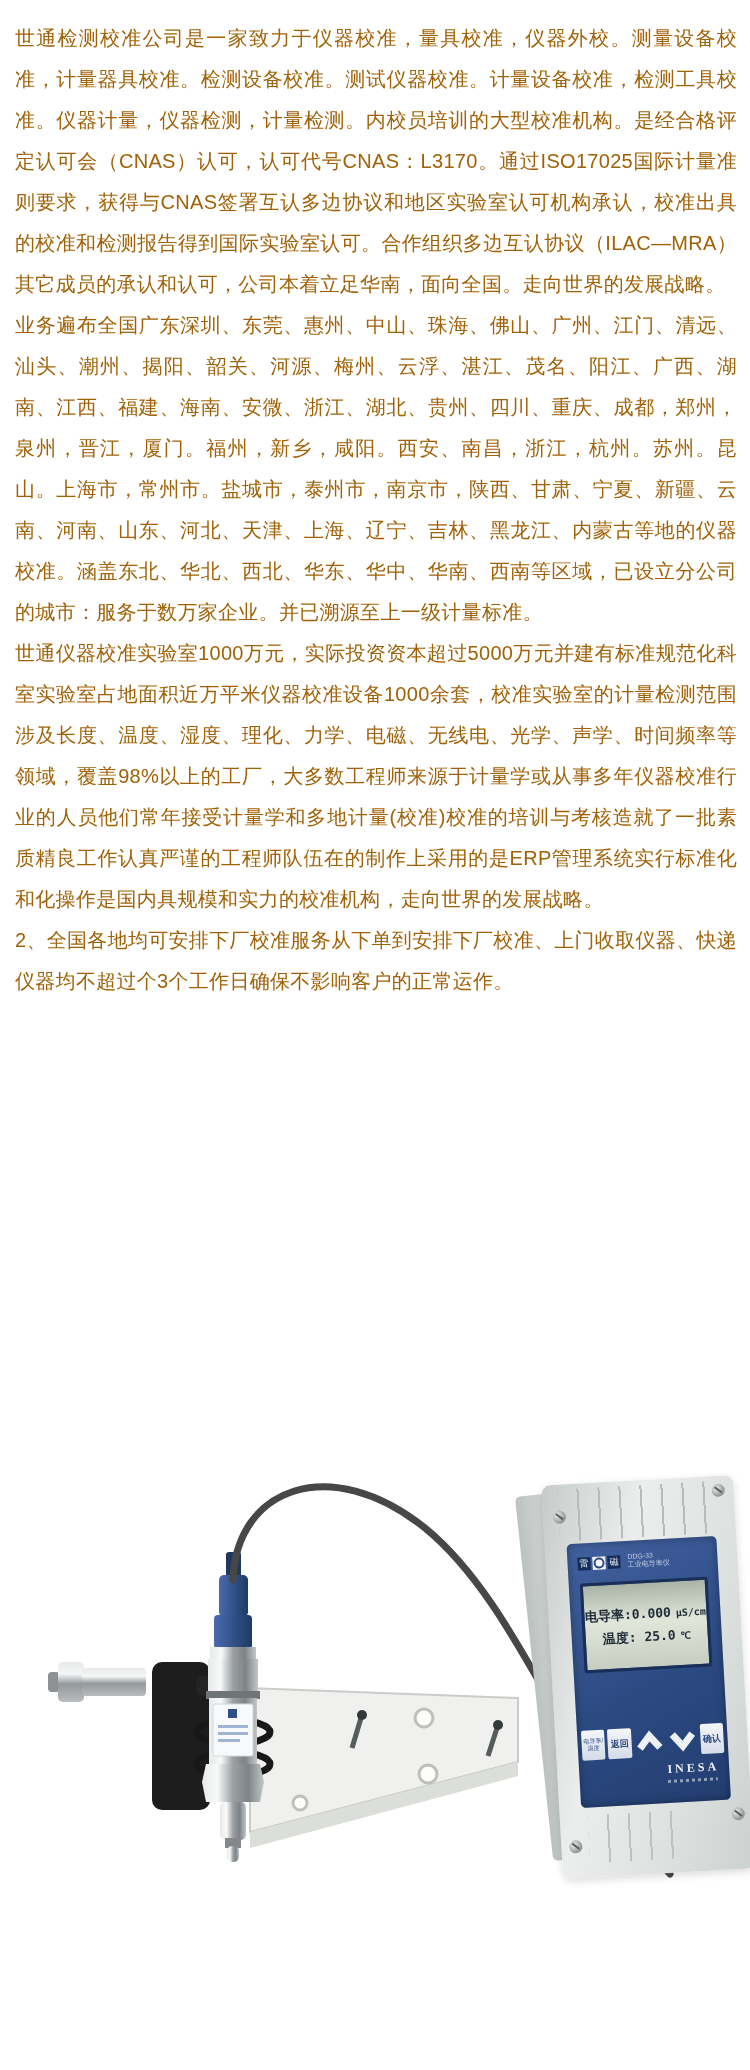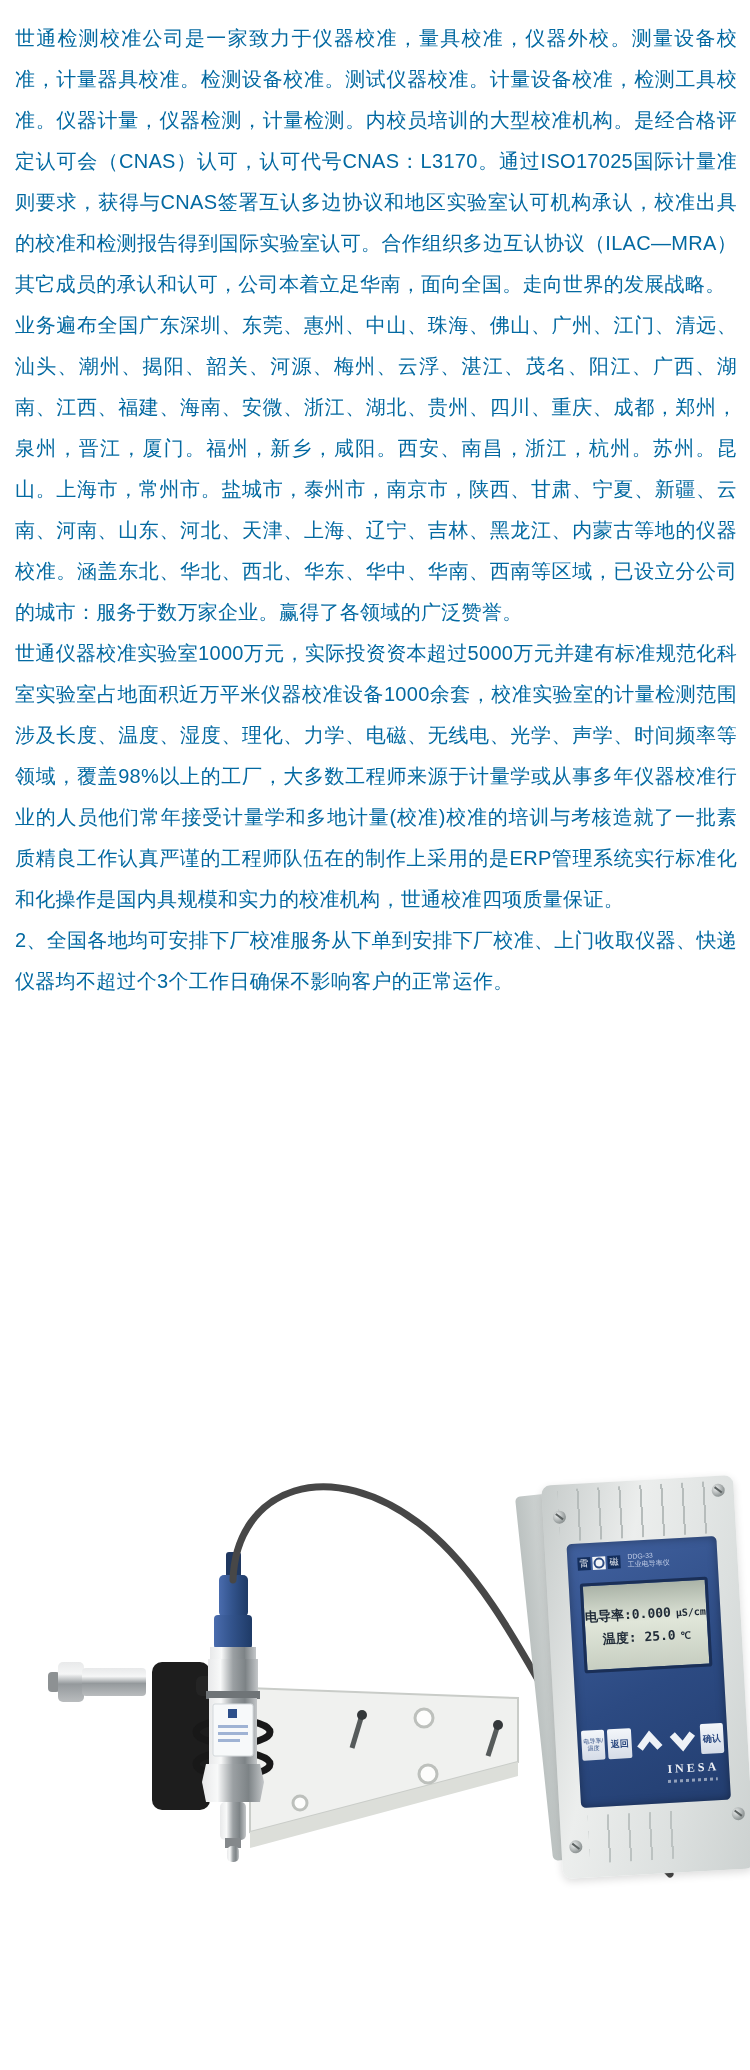--- a/index.html
+++ b/index.html
@@ -6,21 +6,21 @@
   body{
     position:relative;
     width:750px;height:2070px;
     background:#ffffff;
     font-family:"Liberation Sans","DejaVu Sans",sans-serif;
     overflow:hidden;
   }
   
   .article{
     position:absolute;top:18px;left:15px;width:722px;
-    font-size:20px;line-height:41px;color:#0369a1;
+    font-size:20px;line-height:41px;color:#a16207;
     text-align:justify;letter-spacing:0.3px;
   }
   .article p{margin:0;}
 
   
   .photo{position:absolute;top:1430px;left:0;width:750px;height:500px;}
   .photo-svg{position:absolute;left:0;top:0;}
 
   
   .ctrl-side{
@@ -98,22 +98,22 @@
   .maker-sub{
     position:absolute;right:12px;top:241px;width:50px;height:3px;
     background:repeating-linear-gradient(90deg,rgba(255,255,255,.5) 0 3px,transparent 3px 6px);
   }
 </style>
 </head>
 <body>
 
 <div class="article">
   <p>世通检测校准公司是一家致力于仪器校准，量具校准，仪器外校。测量设备校准，计量器具校准。检测设备校准。测试仪器校准。计量设备校准，检测工具校准。仪器计量，仪器检测，计量检测。内校员培训的大型校准机构。是经合格评定认可会（CNAS）认可，认可代号CNAS：L3170。通过ISO17025国际计量准则要求，获得与CNAS签署互认多边协议和地区实验室认可机构承认，校准出具的校准和检测报告得到国际实验室认可。合作组织多边互认协议（ILAC—MRA）其它成员的承认和认可，公司本着立足华南，面向全国。走向世界的发展战略。</p>
-  <p>业务遍布全国广东深圳、东莞、惠州、中山、珠海、佛山、广州、江门、清远、汕头、潮州、揭阳、韶关、河源、梅州、云浮、湛江、茂名、阳江、广西、湖南、江西、福建、海南、安微、浙江、湖北、贵州、四川、重庆、成都，郑州，泉州，晋江，厦门。福州，新乡，咸阳。西安、南昌，浙江，杭州。苏州。昆山。上海市，常州市。盐城市，泰州市，南京市，陕西、甘肃、宁夏、新疆、云南、河南、山东、河北、天津、上海、辽宁、吉林、黑龙江、内蒙古等地的仪器校准。涵盖东北、华北、西北、华东、华中、华南、西南等区域，已设立分公司的城市：服务于数万家企业。赢得了各领域的广泛赞誉。</p>
-  <p>世通仪器校准实验室1000万元，实际投资资本超过5000万元并建有标准规范化科室实验室占地面积近万平米仪器校准设备1000余套，校准实验室的计量检测范围涉及长度、温度、湿度、理化、力学、电磁、无线电、光学、声学、时间频率等领域，覆盖98%以上的工厂，大多数工程师来源于计量学或从事多年仪器校准行业的人员他们常年接受计量学和多地计量(校准)校准的培训与考核造就了一批素质精良工作认真严谨的工程师队伍在的制作上采用的是ERP管理系统实行标准化和化操作是国内具规模和实力的校准机构，世通校准四项质量保证。</p>
+  <p>业务遍布全国广东深圳、东莞、惠州、中山、珠海、佛山、广州、江门、清远、汕头、潮州、揭阳、韶关、河源、梅州、云浮、湛江、茂名、阳江、广西、湖南、江西、福建、海南、安微、浙江、湖北、贵州、四川、重庆、成都，郑州，泉州，晋江，厦门。福州，新乡，咸阳。西安、南昌，浙江，杭州。苏州。昆山。上海市，常州市。盐城市，泰州市，南京市，陕西、甘肃、宁夏、新疆、云南、河南、山东、河北、天津、上海、辽宁、吉林、黑龙江、内蒙古等地的仪器校准。涵盖东北、华北、西北、华东、华中、华南、西南等区域，已设立分公司的城市：服务于数万家企业。并已溯源至上一级计量标准。</p>
+  <p>世通仪器校准实验室1000万元，实际投资资本超过5000万元并建有标准规范化科室实验室占地面积近万平米仪器校准设备1000余套，校准实验室的计量检测范围涉及长度、温度、湿度、理化、力学、电磁、无线电、光学、声学、时间频率等领域，覆盖98%以上的工厂，大多数工程师来源于计量学或从事多年仪器校准行业的人员他们常年接受计量学和多地计量(校准)校准的培训与考核造就了一批素质精良工作认真严谨的工程师队伍在的制作上采用的是ERP管理系统实行标准化和化操作是国内具规模和实力的校准机构，走向世界的发展战略。</p>
   <p>2、全国各地均可安排下厂校准服务从下单到安排下厂校准、上门收取仪器、快递仪器均不超过个3个工作日确保不影响客户的正常运作。</p>
 </div>
 
 <div class="photo">
 
   <svg class="photo-svg" width="750" height="490" viewBox="0 0 750 490">
     <defs>
       <linearGradient id="metalV" x1="0" y1="0" x2="1" y2="0">
         <stop offset="0" stop-color="#e8e9ea"></stop>
         <stop offset="0.25" stop-color="#f8f9f9"></stop>

